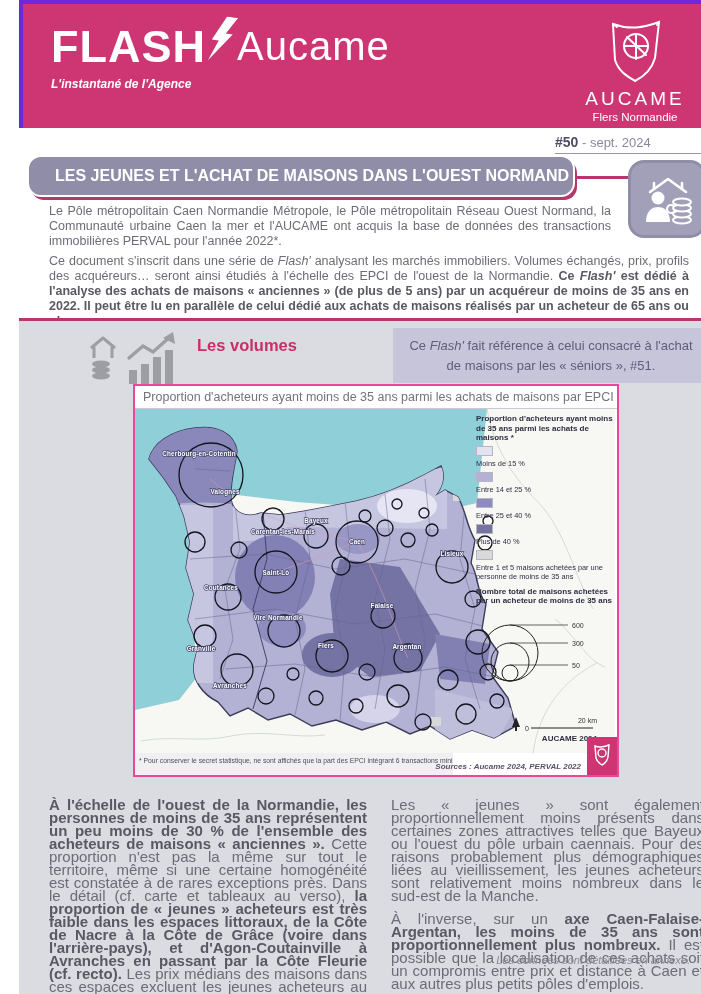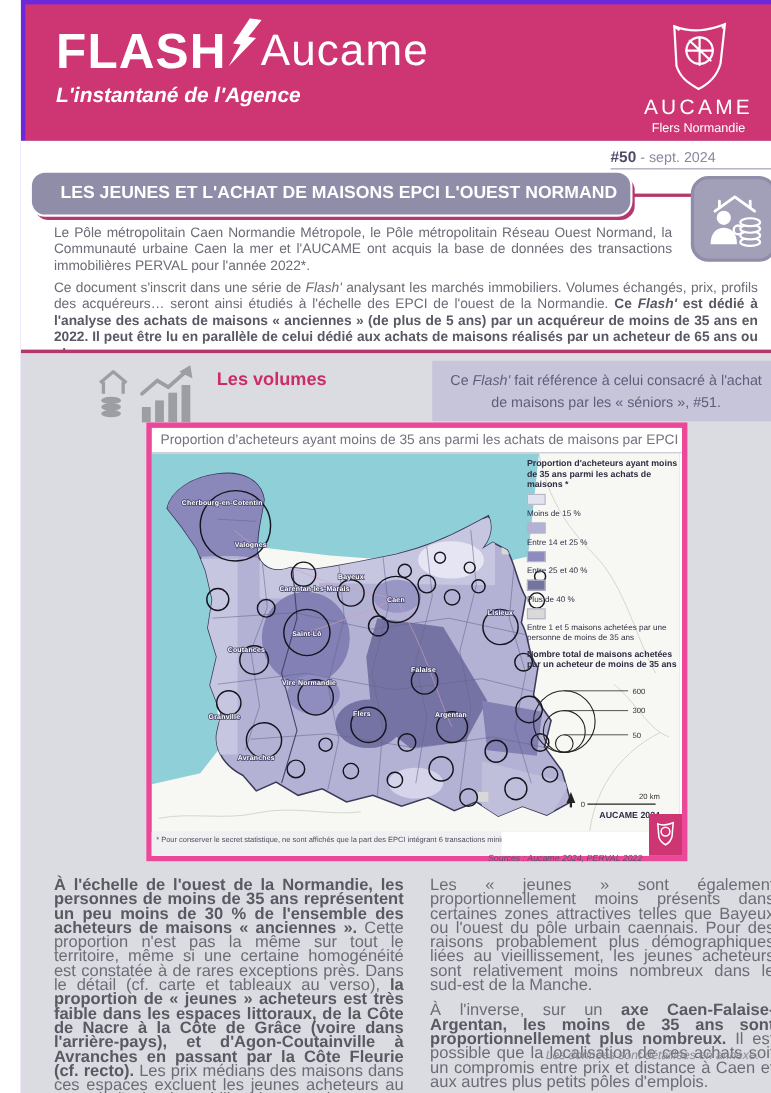--- a/index.html
+++ b/index.html
@@ -6,21 +6,21 @@
   .page{position:relative;width:701px;height:994px;background:#6d28d9;overflow:hidden;
         font-family:"Liberation Sans",sans-serif;margin-left:19px;}
 
   
   .masthead{position:absolute;top:4px;left:4px;right:4px;height:124px;background:#cd3672;}
   .brand{position:absolute;left:28px;top:20px;color:#fff;}
   .brand-line{display:flex;align-items:flex-start;}
   .flash{font-size:45px;font-weight:800;letter-spacing:1px;line-height:1;}
   .bolt{width:26px;height:46px;margin:-8px 2px 0 3px;transform:rotate(8deg);}
   .aucame-word{font-size:40px;font-weight:400;line-height:1.1;letter-spacing:1px;}
-  .tagline{font-size:19px;font-style:italic;font-weight:bold;margin-top:8px;}
+  .tagline{font-size:12px;font-style:italic;font-weight:bold;margin-top:8px;}
   .org{position:absolute;right:26px;top:10px;width:110px;text-align:center;color:#fff;}
   .org svg{display:block;margin:0 auto;}
   .org-name{font-size:19px;letter-spacing:3px;margin-top:2px;}
   .org-sub{font-size:11.5px;margin-top:1px;}
 
   
   .intro{position:absolute;top:128px;left:0;right:0;height:190px;background:#fff;}
   .issue{position:absolute;top:6px;right:0;width:165px;font-size:13px;
          color:#8a87a0;border-bottom:1.5px solid #9a97b0;padding-bottom:3px;}
   .issue b{color:#4e4c66;font-size:14px;}
@@ -37,32 +37,32 @@
   .rule{position:absolute;top:318px;left:0;right:0;height:2.5px;background:#b5376d;z-index:2;}
 
   
   .gray{position:absolute;top:320px;left:0;right:0;bottom:0;background:#dbdbe2;}
   .volumes-icon{position:absolute;left:64px;top:10px;}
   .section-heading{position:absolute;left:178px;top:16px;font-size:16.5px;font-weight:bold;color:#cc2c67;margin:0;}
   .note-box{position:absolute;right:11px;top:8px;width:316px;box-sizing:border-box;background:#c6c5da;
             color:#5e5d7b;font-size:13px;line-height:1.5;text-align:center;padding:8px 12px;}
 
   
-  .map-block{position:absolute;left:114px;top:64px;width:482px;background:#fff;border:5px solid #ec4899;box-sizing:content-box;}
+  .map-block{position:absolute;left:114px;top:64px;width:482px;background:#fff;border:2px solid #ec4899;box-sizing:content-box;}
   .map-title{height:22px;line-height:22px;padding-left:8px;font-size:12.5px;color:#73737e;white-space:nowrap;
              border-bottom:1px solid #c9c8d4;}
   .map-svg{display:block;}
   .legend{position:absolute;left:341px;top:28px;width:137px;color:#2e2e44;}
   .lg-title{font-size:8px;font-weight:bold;line-height:1.2;margin-bottom:3px;}
   .lg-row{display:flex;gap:4px;margin:2.5px 0;align-items:flex-start;font-size:7.4px;line-height:1.2;flex-direction:column;}
   .sw{width:15px;height:8px;flex:none;border:0.5px solid #b5b5c5;margin-top:0.5px;}
   .map-footer{position:relative;height:22px;background:#fff;}
   .footnote{position:absolute;left:0;top:0;width:318px;height:22px;box-sizing:border-box;background:#f0f0f3;
             font-size:6.8px;color:#4c4c58;padding:4px 4px;white-space:nowrap;overflow:hidden;}
-  .sources{position:absolute;right:36px;top:20px;font-size:8px;font-style:italic;font-weight:normal;color:#55536b;padding-left:36px;}
+  .sources{position:absolute;right:36px;top:9px;font-size:8px;font-style:italic;font-weight:bold;color:#55536b;padding-left:36px;}
   .mini-logo{position:absolute;right:0;bottom:0;width:30px;height:38px;background:#cd3672;
              display:flex;align-items:center;justify-content:center;}
   .city-label{font:bold 6.3px "Liberation Sans",sans-serif;fill:#fff;stroke:#4a4870;stroke-width:1.5px;
               paint-order:stroke;text-anchor:middle;letter-spacing:.2px;}
   .epci-circle{fill:none;stroke:#14141e;stroke-width:1.3;}
   .map-small{font:7px "Liberation Sans",sans-serif;fill:#333;}
   .credit{font:bold 8px "Liberation Sans",sans-serif;fill:#2e2e44;}
 
   
   .columns{position:absolute;left:30px;right:16px;top:478px;display:flex;gap:24px;
@@ -102,21 +102,21 @@
       <div class="org-name">AUCAME</div>
       <div class="org-sub">Flers Normandie</div>
     </div>
   </header>
 
   <section class="intro">
     <div class="issue">
       <b>#50</b><span> - sept. 2024</span>
     </div>
     <div class="title-line"></div>
-    <h1 class="title-box" style="margin:0;">LES JEUNES ET L'ACHAT DE MAISONS EPCI L'OUEST NORMAND</h1>
+    <h1 class="title-box" style="margin:0;">LES JEUNES ET L'ACHAT DE MAISONS DANS L'OUEST NORMAND</h1>
     <div class="title-icon">
       <svg width="58" height="58" viewBox="0 0 58 58">
         <g fill="none" stroke="#fff" stroke-width="2.6" stroke-linecap="round" stroke-linejoin="round">
           <path d="M12,22 L30,9 L48,22"></path>
           <path d="M16,19 V13 M44,19 V13"></path>
         </g>
         <g fill="#fff">
           <circle cx="20" cy="28" r="6.5"></circle>
           <path d="M8,52 C8,41 14,37 20,37 C26,37 32,41 32,52 Z"></path>
         </g>

